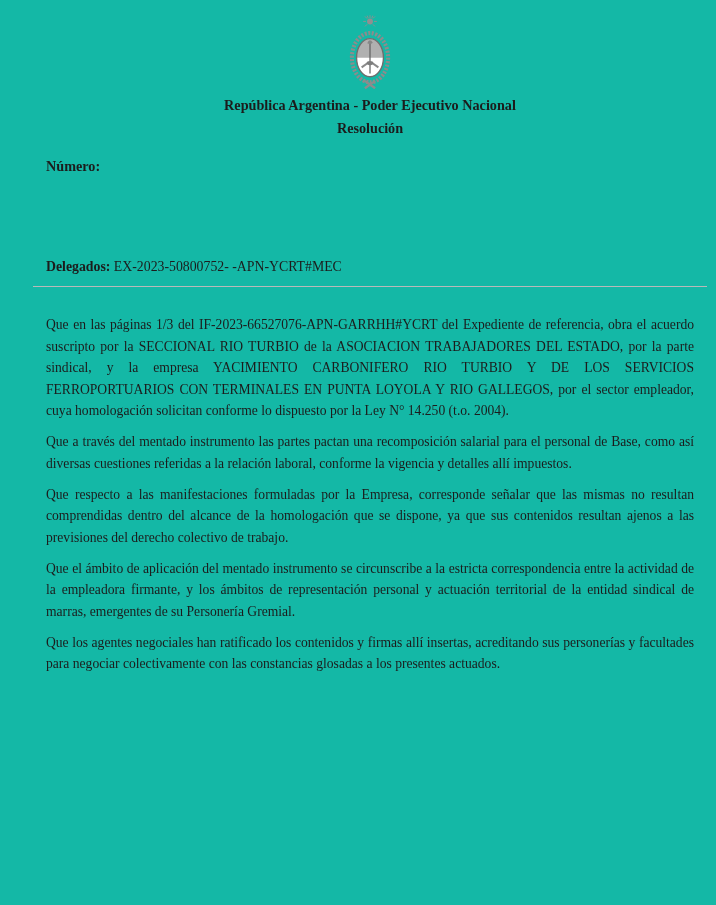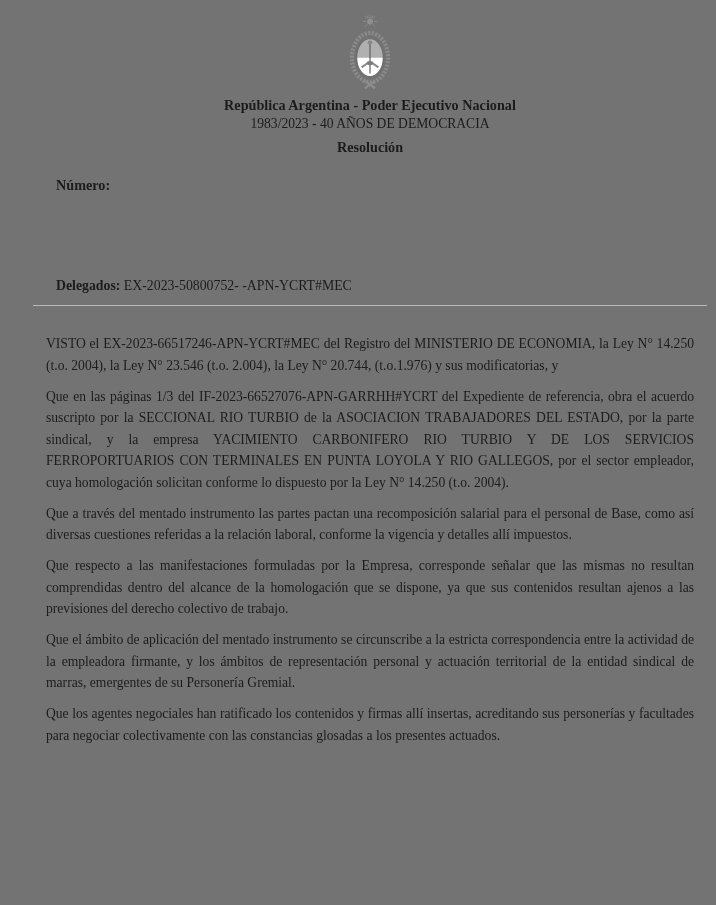--- a/index.html
+++ b/index.html
@@ -1,21 +1,21 @@
 <!DOCTYPE html>
 <html lang="es"><head>
 <meta charset="utf-8">
 <style>
   html, body { margin: 0; padding: 0; background: #ffffff; }
   .page {
     position: relative;
     box-sizing: border-box;
     width: 716px;
     height: 905px;
-    background: #737373;
+    background: #14b8a6;
     padding: 14px 22px 0 46px;
     font-family: "Liberation Serif", "DejaVu Serif", serif;
     color: #1c1c1c;
     overflow: hidden;
   }
   .doc-header { text-align: center; }
   .emblem { height: 78px; line-height: 0; }
   .org-line {
     font-weight: bold;
     font-size: 14.2px;
@@ -35,21 +35,21 @@
   .numero-row {
     margin-top: 21px;
     font-size: 14.2px;
     line-height: 17px;
   }
   .referencia-row {
     margin-top: 83px;
     font-size: 13.8px;
     line-height: 17px;
   }
-  .bold { font-weight: bold; margin-left: 10px; }
+  .bold { font-weight: bold; }
   hr.divider {
     border: none;
     border-top: 1.5px solid #b9b9b9;
     margin: 11px -13px 0 -13px;
   }
   .doc-body {
     margin-top: 27px;
     font-size: 13.6px;
     line-height: 21.5px;
     text-align: justify;
@@ -88,37 +88,35 @@
         <path d="M 27 31.5 Q 29.5 25.5 33 31 Q 30 33.5 27 31.5 Z" fill="#878787"></path>
 
         <line x1="21" y1="57.5" x2="28" y2="52.5" stroke="#8a8a8a" stroke-width="2.2"></line>
         <line x1="39" y1="57.5" x2="32" y2="52.5" stroke="#8a8a8a" stroke-width="2.2"></line>
         <ellipse cx="30" cy="52.8" rx="3.6" ry="2.3" fill="#7d7d7d"></ellipse>
 
         <path d="M 24.5 72 L 35.5 80 M 35.5 72 L 24.5 80" stroke="#8c8c8c" stroke-width="2.6" fill="none"></path>
       </svg>
     </div>
     <div class="org-line">República Argentina - Poder Ejecutivo Nacional</div>
-    <div class="anniv-line">1983/2023 - 40 AÑOS DE DEMOCRACIA</div>
     <div class="doc-type">Resolución</div>
   </header>
 
   <div class="numero-row">
     <span class="bold">Número:</span>
   </div>
 
   <div class="referencia-row">
     <span class="bold">Delegados:</span>
     <span>EX-2023-50800752- -APN-YCRT#MEC</span>
   </div>
 
   <hr class="divider">
 
   <main class="doc-body">
-    <p>VISTO el EX-2023-66517246-APN-YCRT#MEC del Registro del MINISTERIO DE ECONOMIA, la Ley N° 14.250 (t.o. 2004), la Ley N° 23.546 (t.o. 2.004), la Ley N° 20.744, (t.o.1.976) y sus modificatorias, y</p>
     <p>Que en las páginas 1/3 del IF-2023-66527076-APN-GARRHH#YCRT del Expediente de referencia, obra el acuerdo suscripto por la SECCIONAL RIO TURBIO de la ASOCIACION TRABAJADORES DEL ESTADO, por la parte sindical, y la empresa YACIMIENTO CARBONIFERO RIO TURBIO Y DE LOS SERVICIOS FERROPORTUARIOS CON TERMINALES EN PUNTA LOYOLA Y RIO GALLEGOS, por el sector empleador, cuya homologación solicitan conforme lo dispuesto por la Ley N° 14.250 (t.o. 2004).</p>
     <p>Que a través del mentado instrumento las partes pactan una recomposición salarial para el personal de Base, como así diversas cuestiones referidas a la relación laboral, conforme la vigencia y detalles allí impuestos.</p>
     <p>Que respecto a las manifestaciones formuladas por la Empresa, corresponde señalar que las mismas no resultan comprendidas dentro del alcance de la homologación que se dispone, ya que sus contenidos resultan ajenos a las previsiones del derecho colectivo de trabajo.</p>
     <p>Que el ámbito de aplicación del mentado instrumento se circunscribe a la estricta correspondencia entre la actividad de la empleadora firmante, y los ámbitos de representación personal y actuación territorial de la entidad sindical de marras, emergentes de su Personería Gremial.</p>
     <p>Que los agentes negociales han ratificado los contenidos y firmas allí insertas, acreditando sus personerías y facultades para negociar colectivamente con las constancias glosadas a los presentes actuados.</p>
   </main>
 
 </div>
 
 </body></html>

